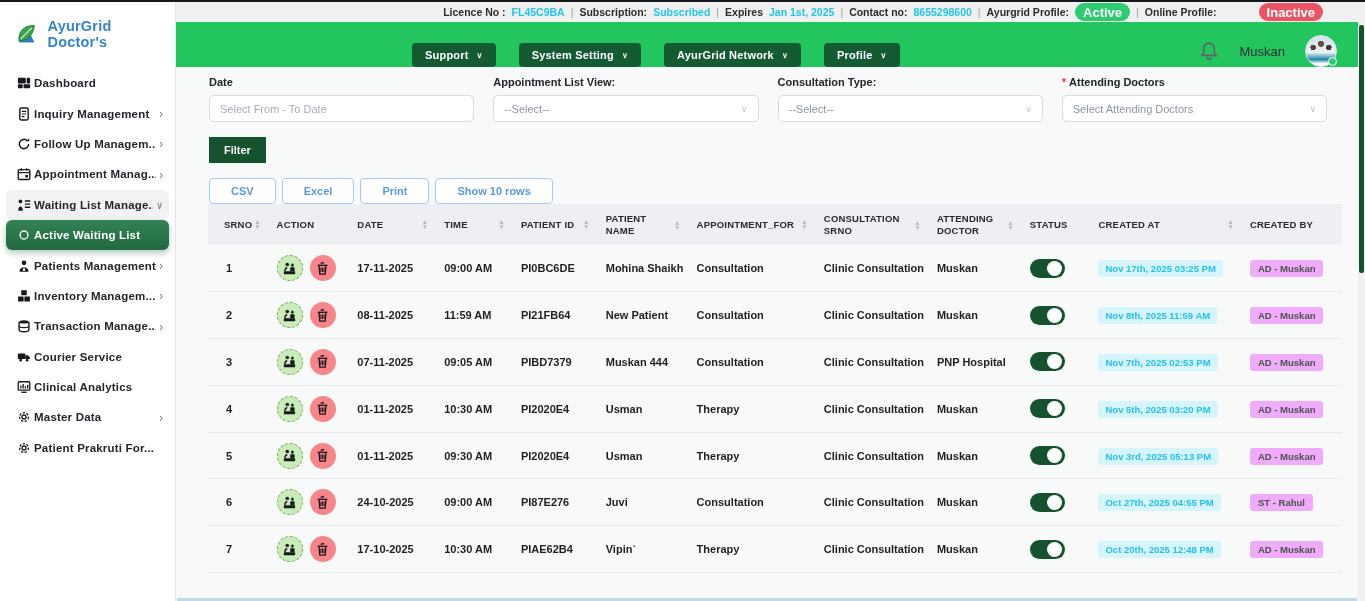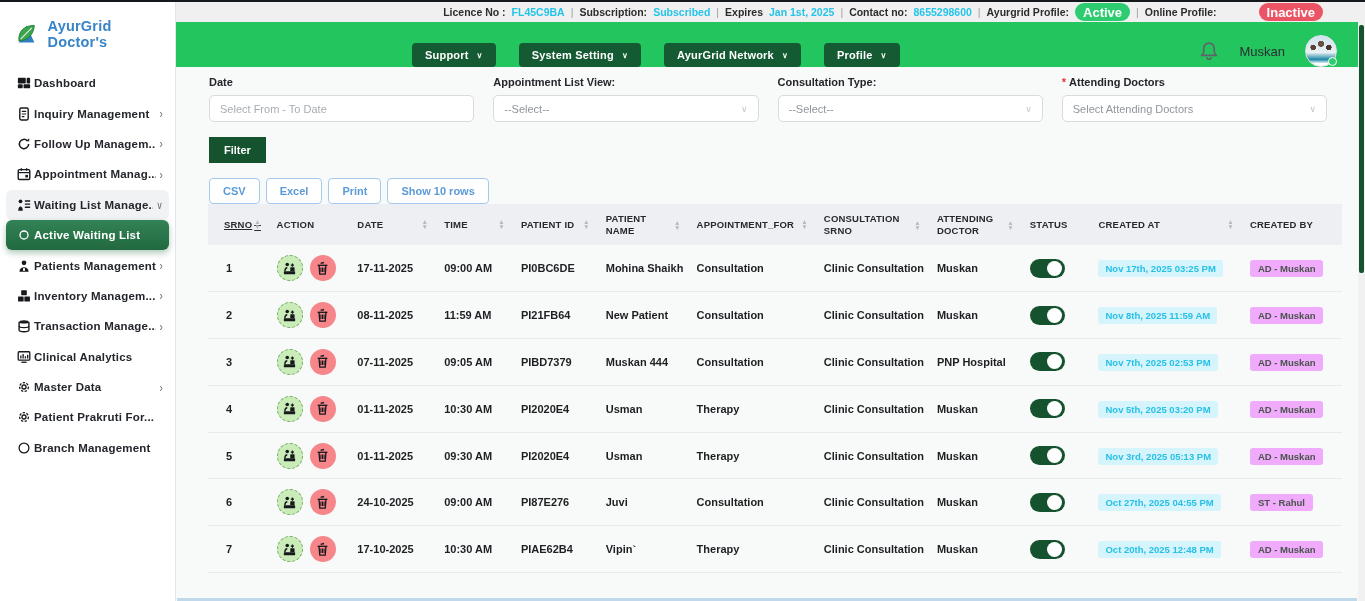--- a/index.html
+++ b/index.html
@@ -88,33 +88,33 @@
   }
   .f-input::placeholder { color:#a7adb4; }
   .f-select .chev { color:#c0c6cc; font-size:9px; }
   .filter-btn {
     margin:15px 0 0 33px; background:#14532d; color:#fff; border:none; border-radius:0;
     font-family:inherit; font-size:11px; font-weight:bold; padding:7px 15px; cursor:pointer;
   }
   .export-row { display:flex; gap:6px; padding:15px 0 0 33px; }
   .export-btn {
     background:#fff; border:1px solid #a5c9ec; color:#5b9bd8; border-radius:4px;
-    font-family:inherit; font-size:11px; font-weight:bold; padding:6px 13px; cursor:pointer;
+    font-family:inherit; font-size:11px; font-weight:bold; padding:6px 21px; cursor:pointer;
   }
   .search-row { display:flex; align-items:center; justify-content:flex-end; gap:7px; padding:10px 40px 7px 0; }
   .search-row label { font-size:11.5px; color:#33373b; }
   .search-input { width:142px; height:24px; border:1px solid #cfd2d6; border-radius:4px; background:#fff; font-family:inherit; font-size:11px; padding:0 7px; }
   
   .table-wrap { padding:0 23px 0 32px; }
   table { width:100%; border-collapse:collapse; table-layout:fixed; }
   thead th {
     background:#edeff2; height:41px; text-align:left; vertical-align:middle;
     font-size:9.5px; color:#26292d; letter-spacing:.2px; padding:0 4px 0 8px;
   }
-  thead th:first-child { padding-left:16px;text-decoration:underline; }
+  thead th:first-child { padding-left:16px; }
   .th-inner { display:flex; align-items:center; justify-content:space-between; gap:2px; }
   .th-lbl { line-height:1.2; }
   .sort { display:flex; flex-direction:column; color:#b4b9c2; font-size:6.5px; line-height:5px; margin-right:4px; }
   tbody td {
     height:46.8px; border-bottom:1px solid #e9eaec; font-size:11px; font-weight:bold;
     color:#1d1f22; padding:0 4px 0 8px; vertical-align:middle;
     white-space:nowrap; overflow:hidden;
   }
   tbody td:first-child { padding-left:18px; font-weight:bold; }
   .actions { display:flex; align-items:center; gap:7px; }
@@ -239,20 +239,31 @@
             <ellipse cx="8" cy="3.3" rx="5.6" ry="1.9" fill="#17191c"></ellipse>
             <path d="M2.4 3.3v9.4c0 1 2.5 1.9 5.6 1.9s5.6-.9 5.6-1.9V3.3" fill="none" stroke="#17191c" stroke-width="1.6"></path>
             <path d="M2.4 8c0 1 2.5 1.9 5.6 1.9S13.6 9 13.6 8" fill="none" stroke="#17191c" stroke-width="1.3"></path>
           </svg>
         </span>
         <span class="lbl">Transaction Manage...</span>
         <span class="chev">›</span>
       </div>
       <div class="nav-item">
         <span class="ico">
+          <svg viewBox="0 0 16 16" fill="#17191c">
+            <rect x="1" y="4" width="8.6" height="6.2" rx=".5"></rect>
+            <path d="M9.6 6h3l2.2 2.6V10.2H9.6z"></path>
+            <circle cx="4.2" cy="11.6" r="1.5"></circle>
+            <circle cx="11.6" cy="11.6" r="1.5"></circle>
+          </svg>
+        </span>
+        <span class="lbl">Courier Service</span>
+      </div>
+      <div class="nav-item">
+        <span class="ico">
           <svg viewBox="0 0 16 16">
             <rect x="1.4" y="2" width="13.2" height="9.6" rx="1" fill="none" stroke="#17191c" stroke-width="1.5"></rect>
             <path d="M4.4 9.6V6.4M7 9.6V4.6M9.6 9.6V7.2M12.2 9.6V5.4" stroke="#17191c" stroke-width="1.5"></path>
             <path d="M5 14h6" stroke="#17191c" stroke-width="1.5"></path>
           </svg>
         </span>
         <span class="lbl">Clinical Analytics</span>
       </div>
       <div class="nav-item">
         <span class="ico">
@@ -265,28 +276,20 @@
         <span class="chev">›</span>
       </div>
       <div class="nav-item">
         <span class="ico">
           <svg viewBox="0 0 16 16">
             <circle cx="8" cy="8" r="2.3" fill="none" stroke="#17191c" stroke-width="1.5"></circle>
             <circle cx="8" cy="8" r="5" fill="none" stroke="#17191c" stroke-width="1.5" stroke-dasharray="2.6 1.7"></circle>
           </svg>
         </span>
         <span class="lbl">Patient Prakruti For...</span>
-      </div>
-      <div class="nav-item">
-        <span class="ico">
-          <svg viewBox="0 0 16 16">
-            <circle cx="8" cy="8" r="5.6" fill="none" stroke="#17191c" stroke-width="1.5"></circle>
-          </svg>
-        </span>
-        <span class="lbl">Branch Management</span>
       </div>
     </nav>
 </aside>
 
 <div class="license-bar">
     <span>Licence No :</span>
     <span class="lic-val">FL45C9BA</span>
     <span class="lic-sep">|</span>
     <span>Subscription:</span>
     <span class="lic-val">Subscribed</span>

